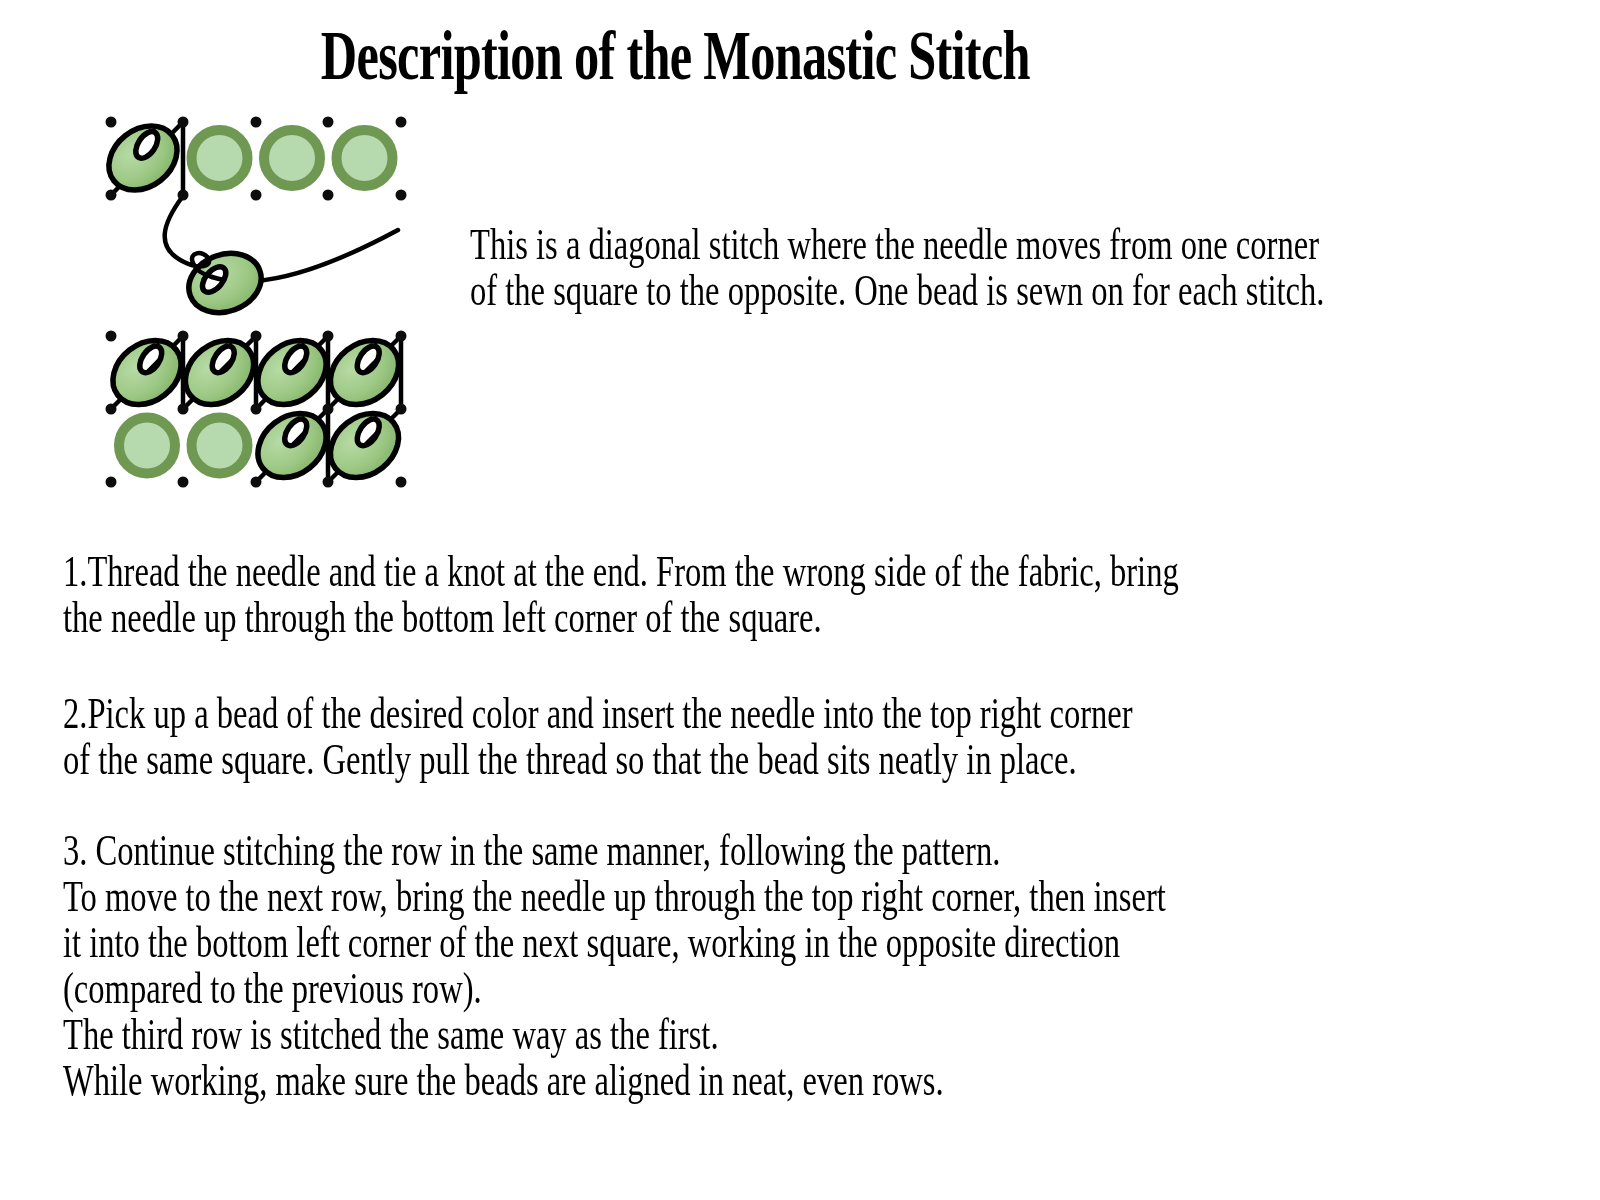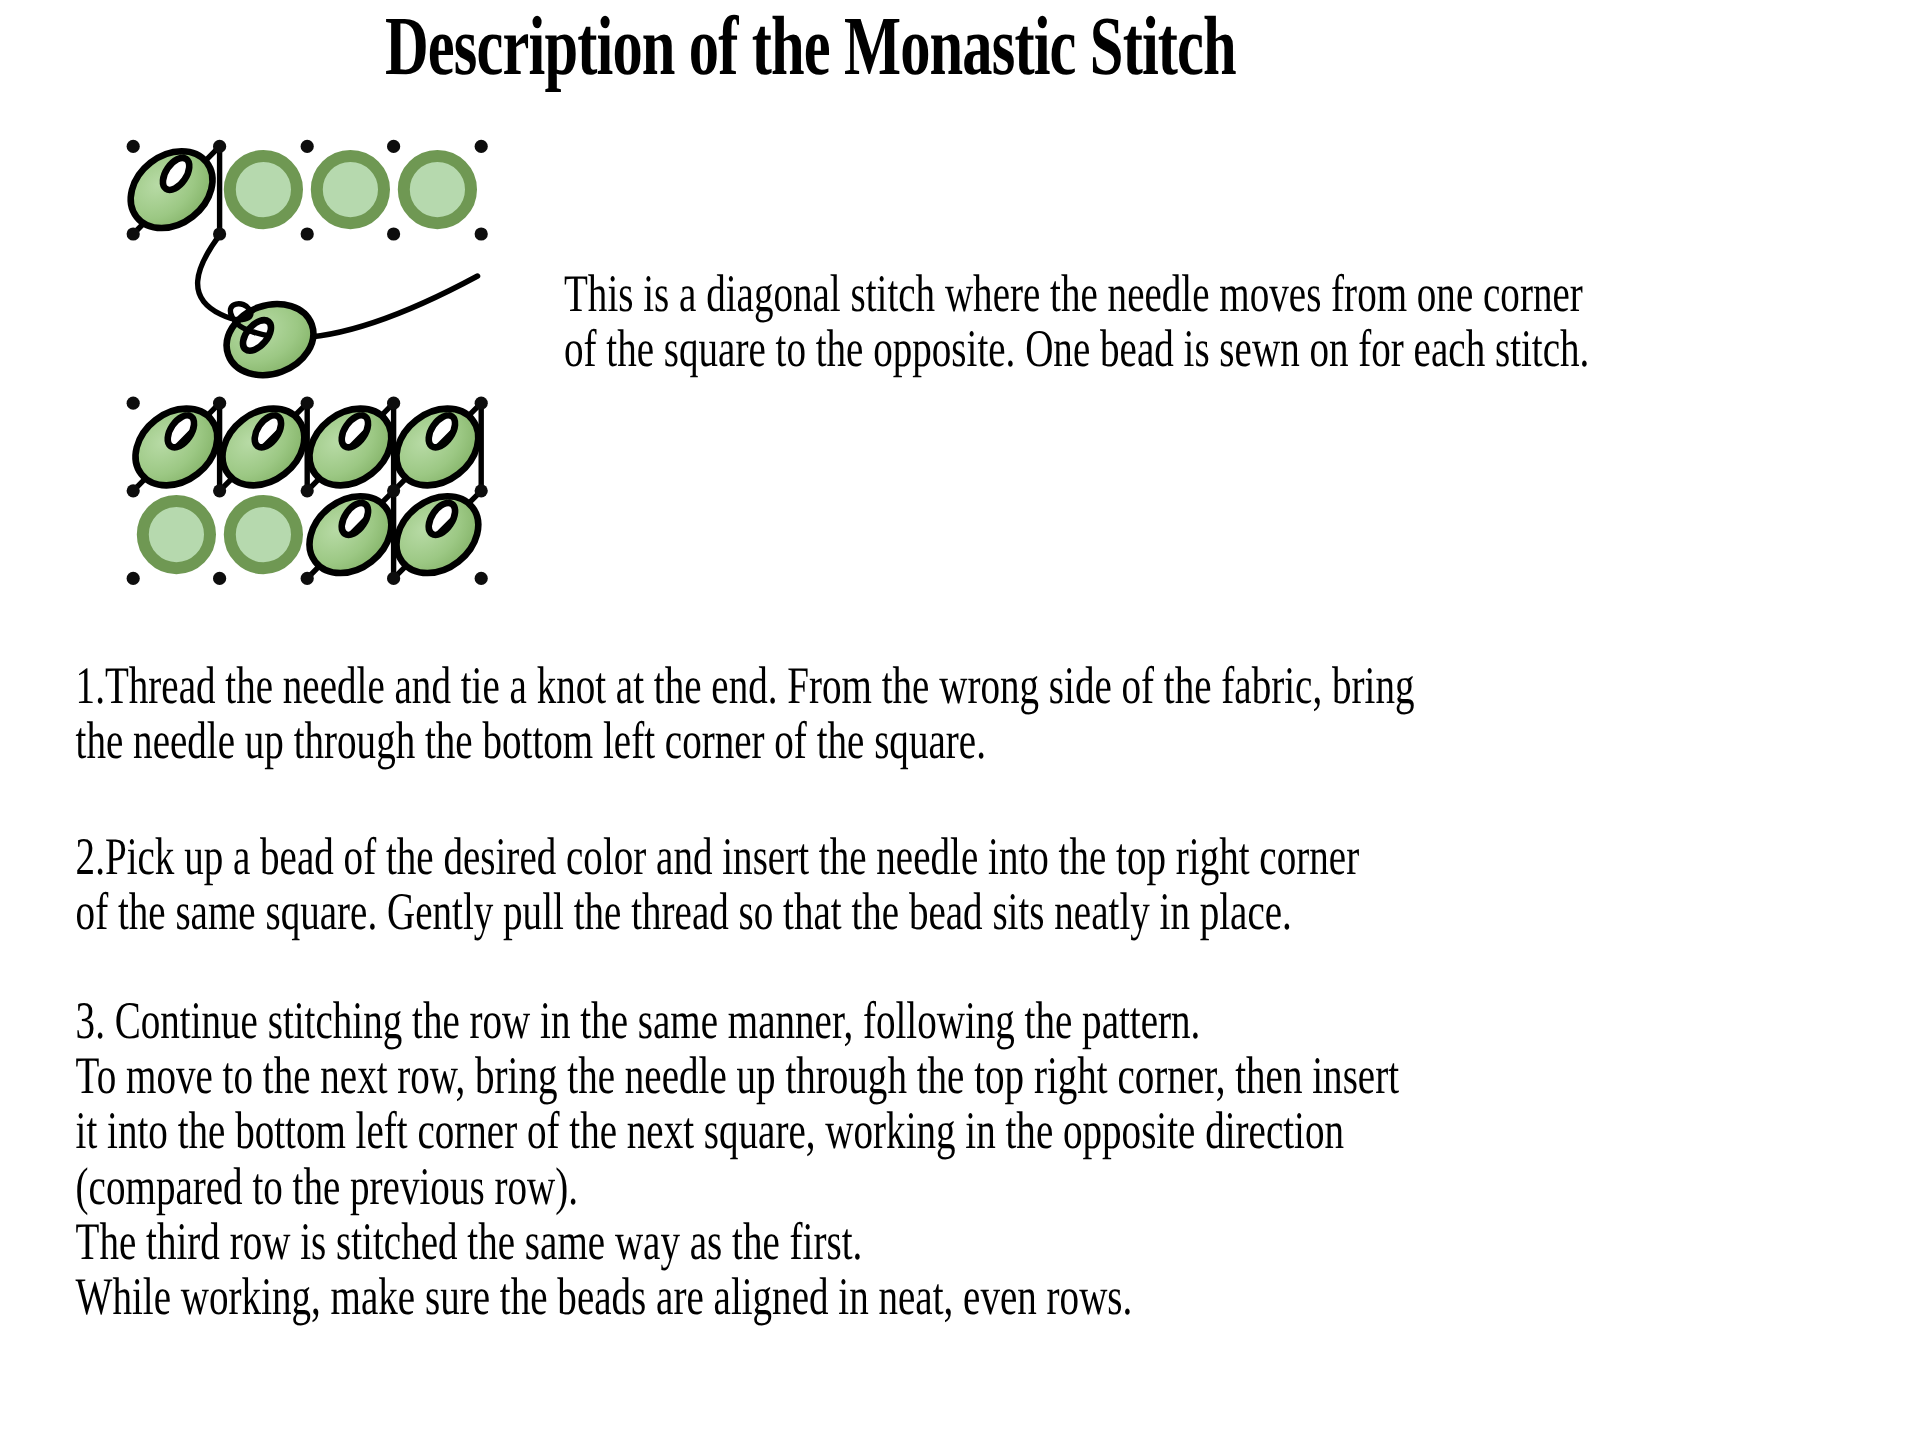--- a/index.html
+++ b/index.html
@@ -9,21 +9,21 @@
     width: 1600px;
     height: 1200px;
     position: relative;
     overflow: hidden;
     font-family: "Liberation Serif", serif;
     color: #000000;
   }
   .page-title-wrap {
     position: absolute;
     left: 0;
-    top: 0;
+    top: 16px;
     width: 1276px;
     text-align: center;
   }
   .page-title {
     display: inline-block;
     margin: 0;
     font-size: 70px;
     font-weight: bold;
     line-height: 80px;
     letter-spacing: -1px;

